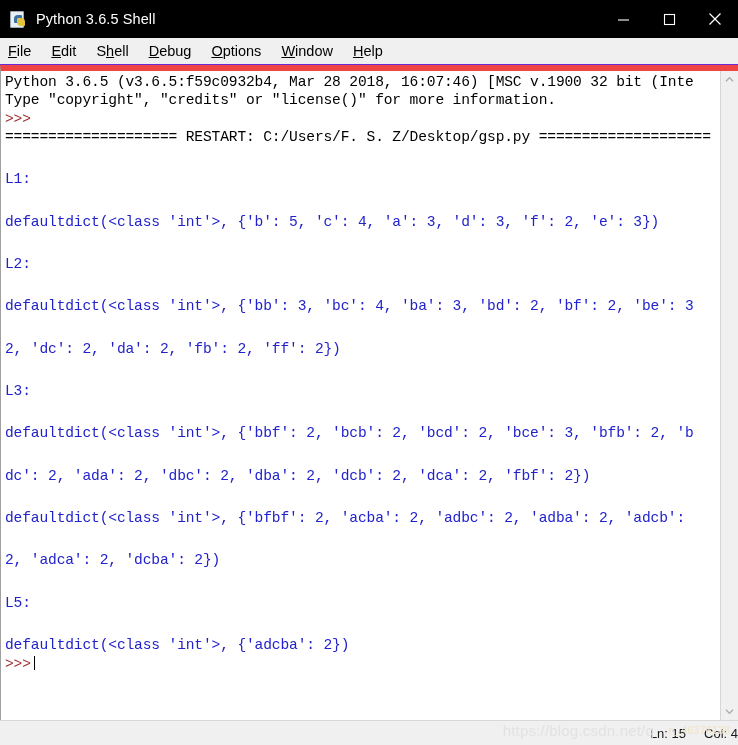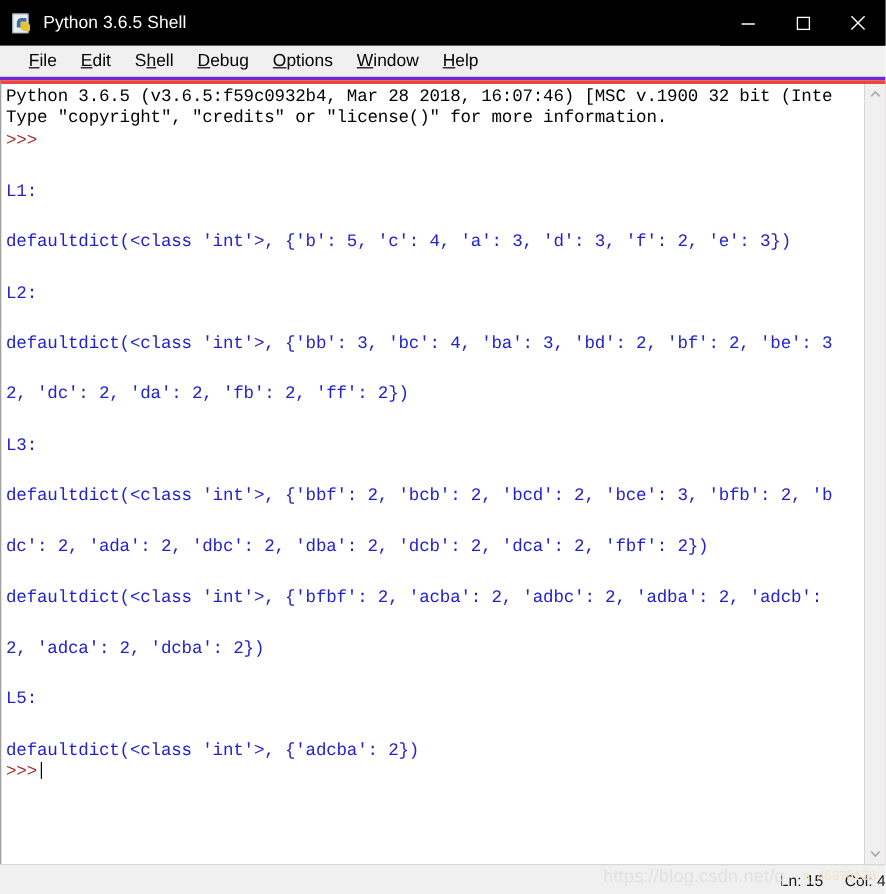--- a/index.html
+++ b/index.html
@@ -82,42 +82,42 @@
     justify-content: center;
     background: #000000;
   }
   .win-btn svg { display: block; }
   
   .menubar {
     height: 26px;
     background: #f0f0f0;
     display: flex;
     align-items: center;
-    padding-left: 24px;
-    flex: 0 0 auto;
-    border-bottom: 3px solid #6d28d9;
+    padding-left: 8px;
+    flex: 0 0 auto;
+    border-bottom: 1px solid #6d28d9;
   }
   .menu-item {
     font-size: 14.5px;
     color: #000000;
     margin-right: 20px;
     font-family: "Liberation Sans", sans-serif;
     white-space: nowrap;
     line-height: 20px;
   }
   .menu-item u {
     text-decoration: underline;
   }
   
   .text-region {
     flex: 1 1 auto;
     display: flex;
     position: relative;
-    background: #eab308;
-    border-top: 3px solid #ef4444;
+    background: #a3a3a3;
+    border-top: 6px solid #ef4444;
     border-left: 1px solid #a0a0a0;
     overflow: hidden;
     min-height: 0;
   }
   .text-area {
     flex: 1 1 auto;
     padding: 2px 0 0 4px;
     overflow: hidden;
     background: #ffffff;
     min-width: 0;
@@ -248,20 +248,21 @@
     <div class="menu-item"><u>H</u>elp</div>
   </div>
 
   <div class="text-region">
 
     <div class="text-area">
 
       <div class="code-line c-black">Python 3.6.5 (v3.6.5:f59c0932b4, Mar 28 2018, 16:07:46) [MSC v.1900 32 bit (Inte</div>
       <div class="code-line c-black">Type "copyright", "credits" or "license()" for more information.</div>
       <div class="code-line c-prompt">&gt;&gt;&gt;</div>
+      <div class="code-line c-black">==================== RESTART: C:/Users/F. S. Z/Desktop/gsp.py ====================</div>
 
       <div class="code-line c-blue">L1:</div>
       <div class="code-line c-blue">defaultdict(&lt;class 'int'&gt;, {'b': 5, 'c': 4, 'a': 3, 'd': 3, 'f': 2, 'e': 3})</div>
 
       <div class="code-line c-blue">L2:</div>
       <div class="code-line c-blue">defaultdict(&lt;class 'int'&gt;, {'bb': 3, 'bc': 4, 'ba': 3, 'bd': 2, 'bf': 2, 'be': 3</div>
       <div class="code-line c-blue">2, 'dc': 2, 'da': 2, 'fb': 2, 'ff': 2})</div>
 
       <div class="code-line c-blue">L3:</div>
       <div class="code-line c-blue">defaultdict(&lt;class 'int'&gt;, {'bbf': 2, 'bcb': 2, 'bcd': 2, 'bce': 3, 'bfb': 2, 'b</div>

